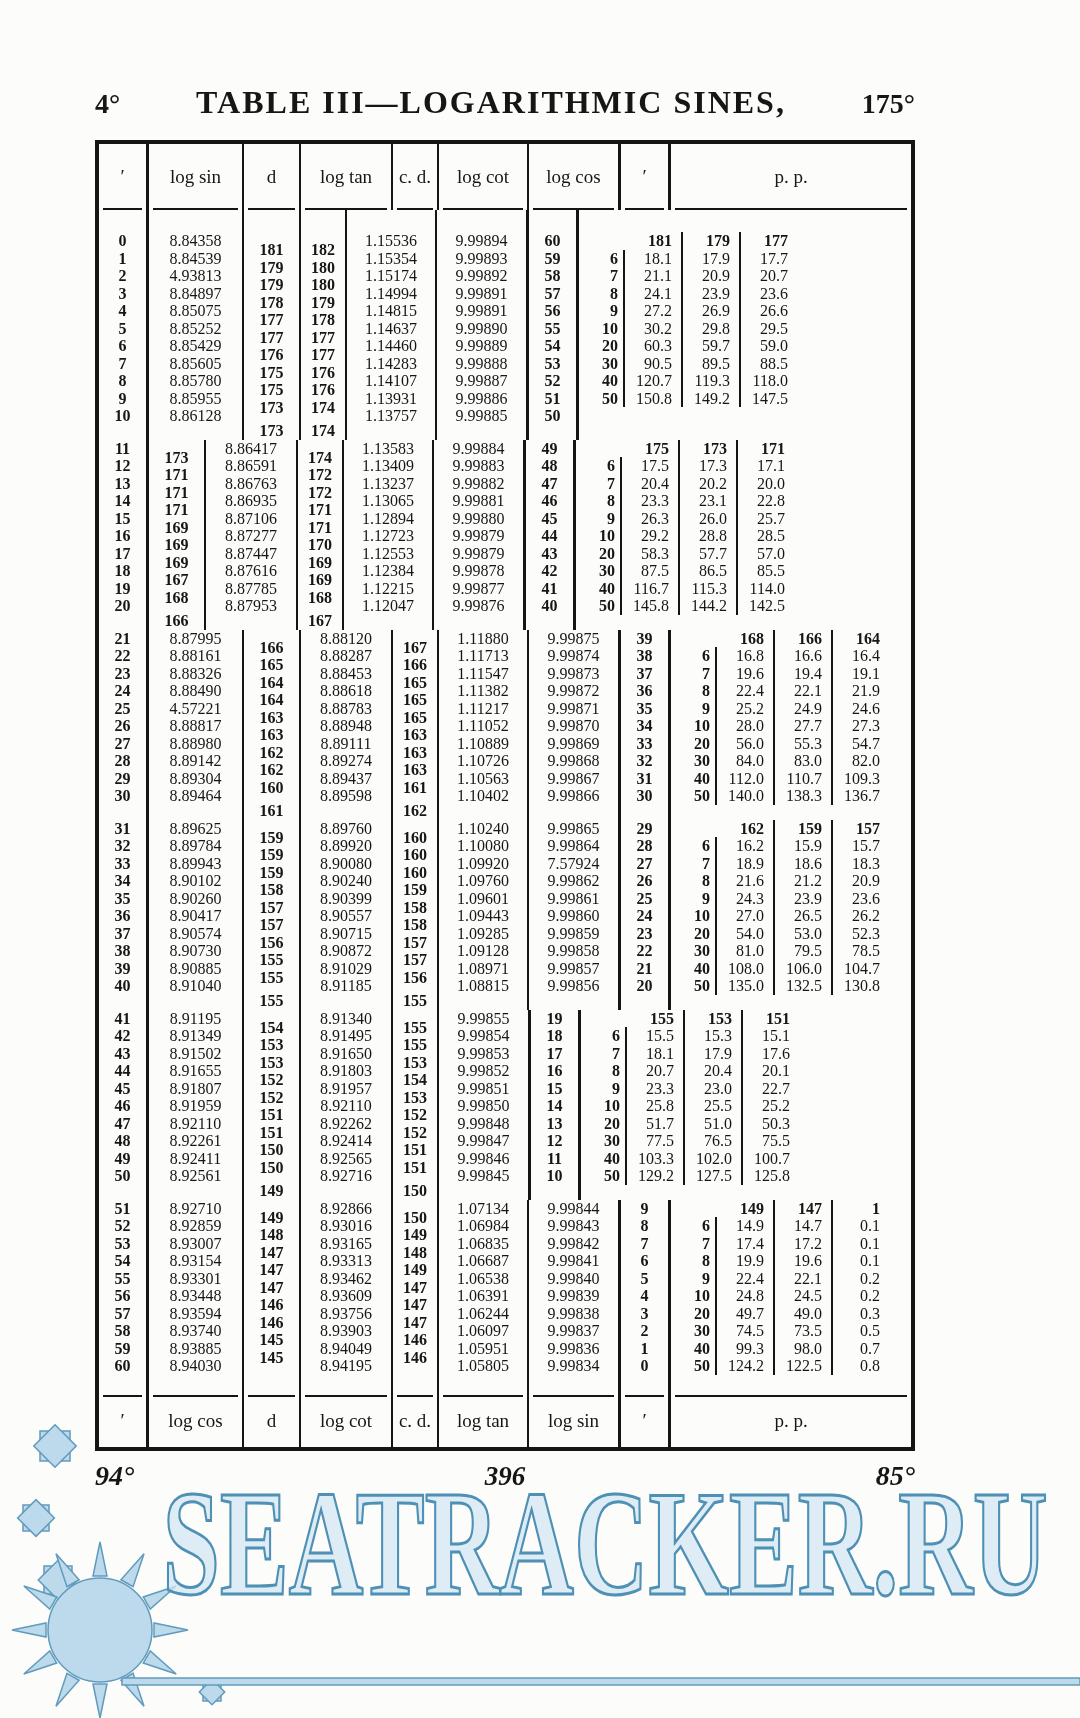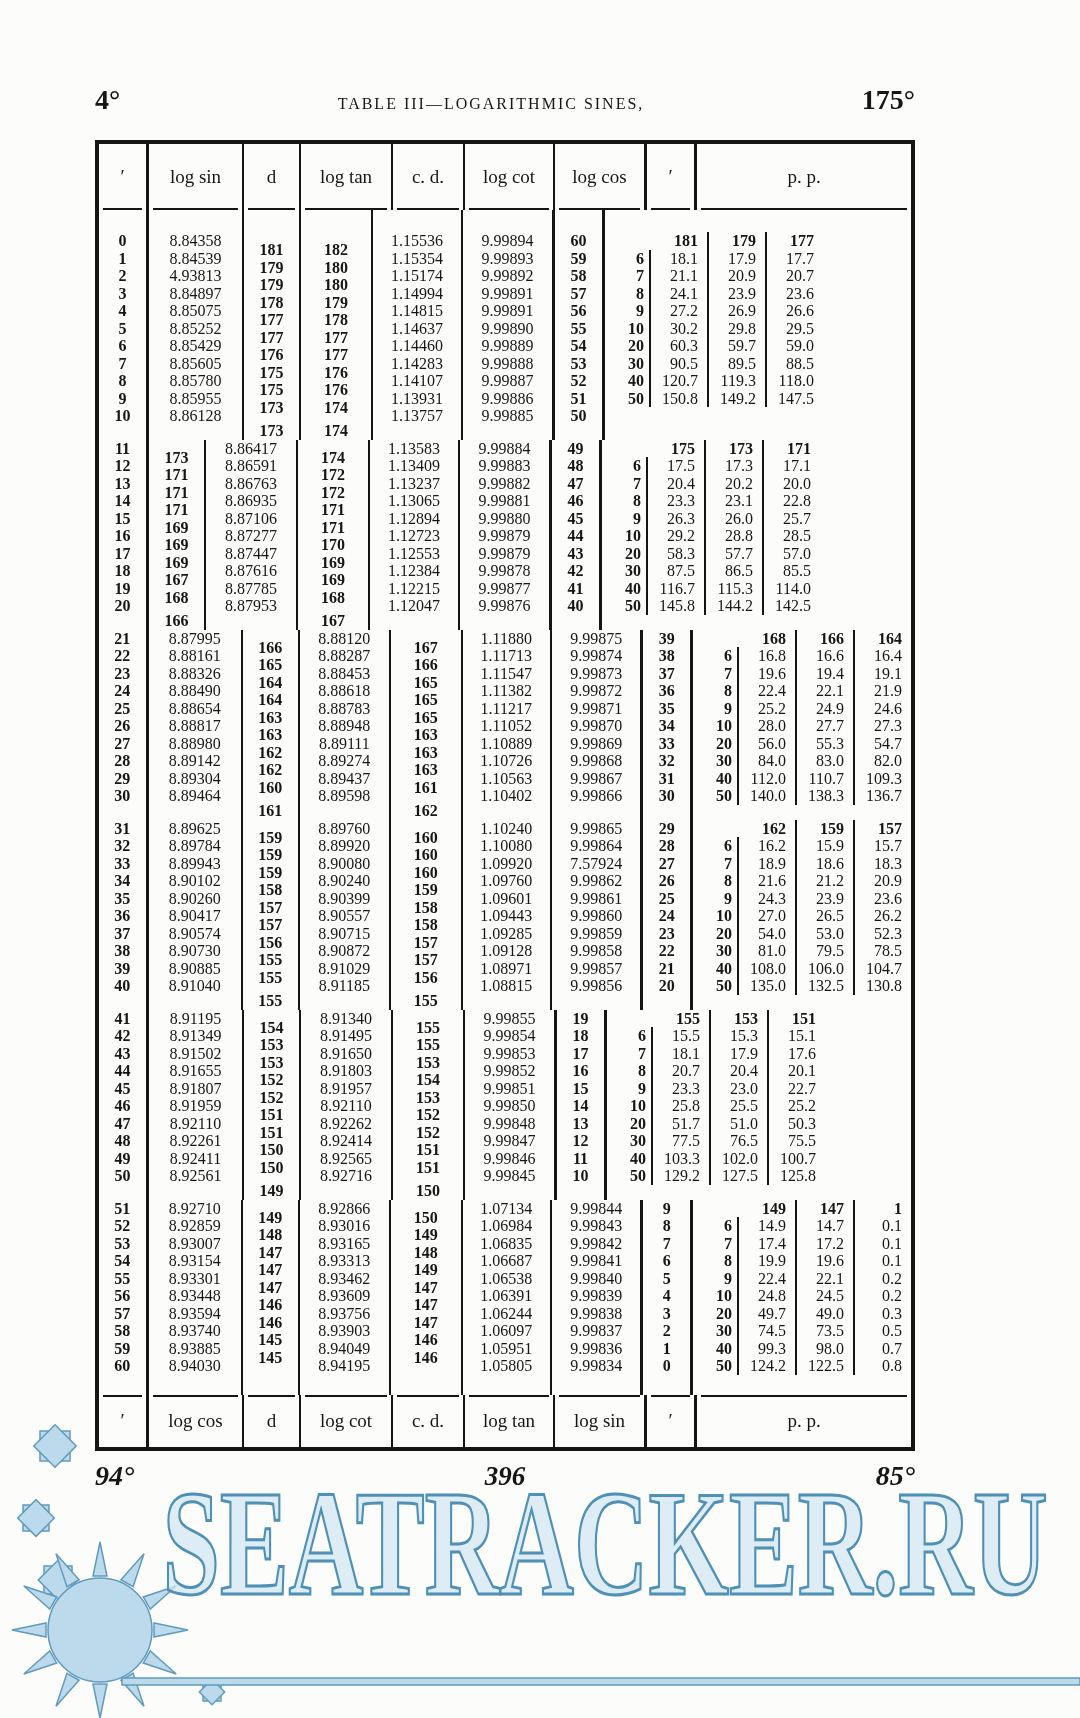--- a/index.html
+++ b/index.html
@@ -5,41 +5,41 @@
   * { box-sizing: border-box; margin: 0; padding: 0; }
   html,body { background:#e8e8e6; }
   .page {
     position: relative; width: 1080px; height: 1718px;
     background: #fcfcfa; margin: 0 auto; overflow: hidden;
     font-family: "Liberation Serif", "DejaVu Serif", serif; color: #161616;
   }
   .phead { position:absolute; top:84px; left:95px; width:820px;
     display:flex; justify-content:space-between; align-items:baseline; }
   .deg { font-size:28px; font-weight:bold; }
-  .ptitle { font-size:16px; font-weight:normal; letter-spacing:2px; }
+  .ptitle { font-size:32px; font-weight:bold; letter-spacing:2px; }
 
   .table-frame { position:absolute; top:140px; left:95px; width:820px;
     border:4px solid #151515; background:#fcfcfa; }
 
   .hrow { display:flex; height:66px; }
   .frow { display:flex; height:52px; }
   .hcell, .fcell { position:relative; display:flex; align-items:center; justify-content:center;
     font-size:19px; border-right:2px solid #151515; }
   .hcell:after  { content:""; position:absolute; left:4px; right:4px; bottom:0; height:2px; background:#151515; }
   .fcell:before { content:""; position:absolute; left:4px; right:4px; top:0;    height:2px; background:#151515; }
 
   .sec { display:flex; align-items:stretch; }
   .col { border-right:2px solid #151515; text-align:center; }
   .hcell:last-child, .fcell:last-child, .sec .col:last-child { border-right:none;border-radius:32px; }
 
   .w-min  { width:50px;  border-right-width:3px; }
   .w-sin  { width:95px; }
   .w-d    { width:57px; }
   .w-tan  { width:92px; }
-  .w-cd   { width:72px;font-family:Liberation Serif, serif; }
+  .w-cd   { width:46px;font-family:Liberation Serif, serif; }
   .w-cot  { width:90px; }
   .w-cos  { width:92px; border-right-width:3px; }
   .w-min2 { width:50px; border-right-width:3px; }
   .w-pp   { flex:1; }
 
   .line { height:17.5px; line-height:17.5px; font-size:16px; white-space:nowrap; }
   .bold .line { font-weight:bold; }
   .dcol { padding-top:9px; }
   .gap-val { margin-top:6px; }
   .lead { height:22px; }
@@ -404,21 +404,21 @@
             <div class="line">27</div>
             <div class="line">28</div>
             <div class="line">29</div>
             <div class="line">30</div>
           </div>
           <div class="col w-sin">
             <div class="line">8.87995</div>
             <div class="line">8.88161</div>
             <div class="line">8.88326</div>
             <div class="line">8.88490</div>
-            <div class="line">8.88654</div>
+            <div class="line">4.57221</div>
             <div class="line">8.88817</div>
             <div class="line">8.88980</div>
             <div class="line">8.89142</div>
             <div class="line">8.89304</div>
             <div class="line">8.89464</div>
           </div>
           <div class="col w-d dcol bold">
             <div class="line">166</div>
             <div class="line">165</div>
             <div class="line">164</div>

